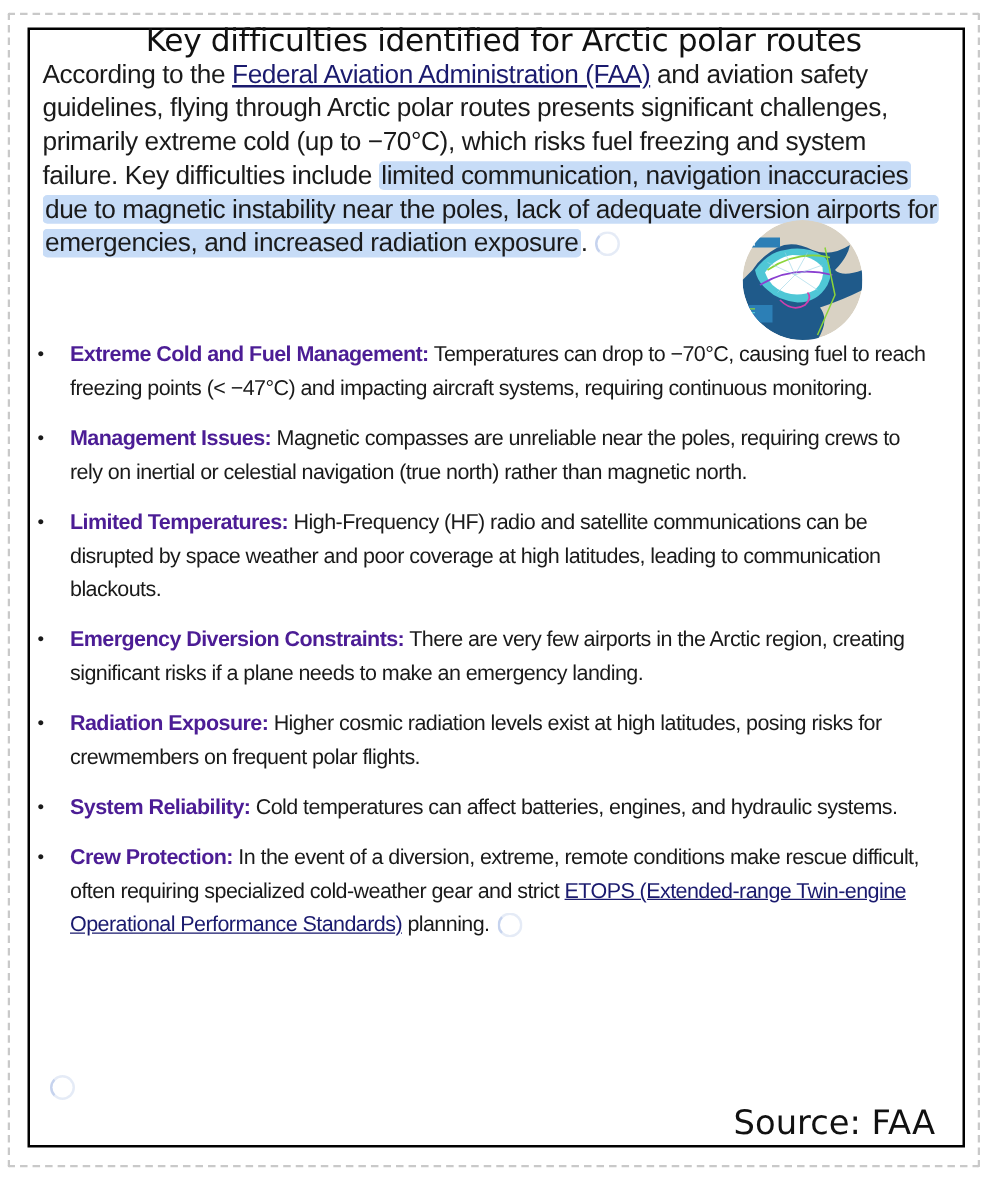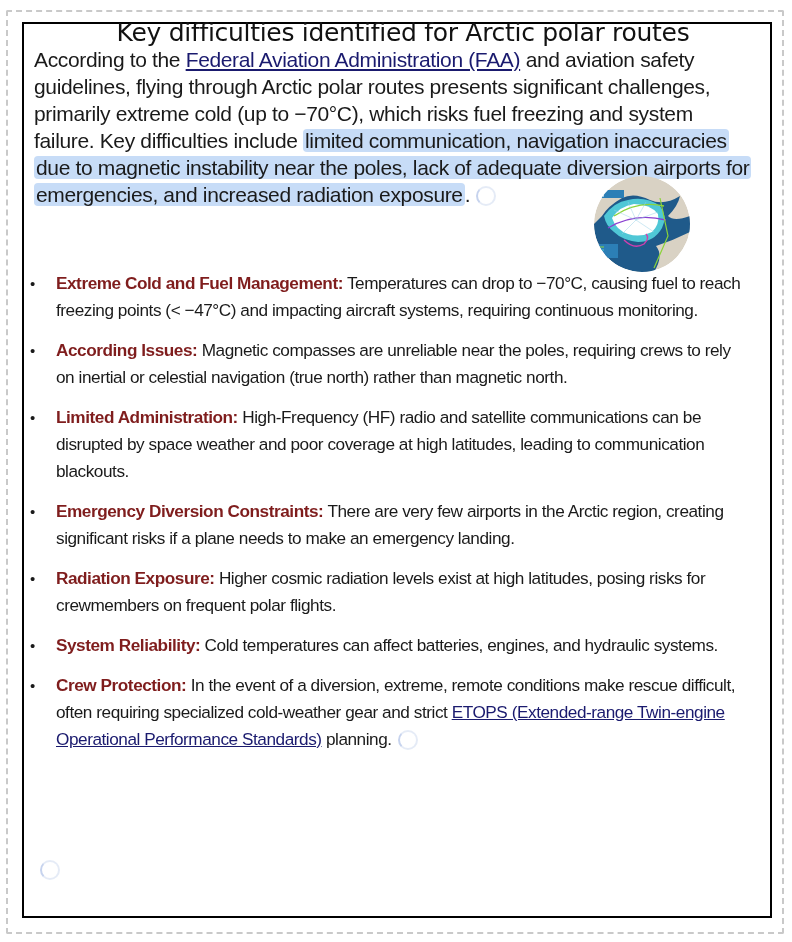--- a/index.html
+++ b/index.html
@@ -53,21 +53,21 @@
     list-style: none; margin: 0; padding: 0;
   }
   .list li {
     position: relative; padding-left: 22px;
     font-size: 17.2px; line-height: 27px; letter-spacing: -0.45px;
     margin-bottom: 13px;
   }
   .list li .bullet {
     position: absolute; left: -4px; top: 0; font-size: 15px;
   }
-  .list li b { font-weight: bold; color: #7f1d1d; }
+  .list li b { font-weight: bold; color: #4c1d95; }
   .list .link { color: #1a1a6e; text-decoration: underline; }
 
   .outro {
     position: absolute; left: 10px; top: 832px; width: 700px;
     font-size: 17.2px; line-height: 27px; letter-spacing: -0.45px;
   }
 
   .source {
     position: absolute; right: 22px; bottom: 2px;
     font-family: "DejaVu Sans", sans-serif; font-size: 27px; color: #111;
@@ -111,23 +111,24 @@
       <rect x="4" y="68" width="20" height="14" fill="#2c7fb6"></rect>
       <line x1="6" y1="71" x2="10" y2="71" stroke="#8bd43a" stroke-width="1"></line>
       <line x1="6" y1="74" x2="10" y2="74" stroke="#4fc7d6" stroke-width="1"></line>
       <line x1="6" y1="77" x2="10" y2="77" stroke="#8a3fd0" stroke-width="1"></line>
       <line x1="6" y1="80" x2="10" y2="80" stroke="#d03fae" stroke-width="1"></line>
     </svg>
   </div>
 
   <ul class="list txt">
     <li><span class="bullet">•</span><b>Extreme Cold and Fuel Management:</b><span> Temperatures can drop to −70°C, causing fuel to reach freezing points (&lt; −47°C) and impacting aircraft systems, requiring continuous monitoring.</span></li>
-    <li><span class="bullet">•</span><b>According Issues:</b><span> Magnetic compasses are unreliable near the poles, requiring crews to rely on inertial or celestial navigation (true north) rather than magnetic north.</span></li>
-    <li><span class="bullet">•</span><b>Limited Administration:</b><span> High-Frequency (HF) radio and satellite communications can be disrupted by space weather and poor coverage at high latitudes, leading to communication blackouts.</span></li>
+    <li><span class="bullet">•</span><b>Management Issues:</b><span> Magnetic compasses are unreliable near the poles, requiring crews to rely on inertial or celestial navigation (true north) rather than magnetic north.</span></li>
+    <li><span class="bullet">•</span><b>Limited Temperatures:</b><span> High-Frequency (HF) radio and satellite communications can be disrupted by space weather and poor coverage at high latitudes, leading to communication blackouts.</span></li>
     <li><span class="bullet">•</span><b>Emergency Diversion Constraints:</b><span> There are very few airports in the Arctic region, creating significant risks if a plane needs to make an emergency landing.</span></li>
     <li><span class="bullet">•</span><b>Radiation Exposure:</b><span> Higher cosmic radiation levels exist at high latitudes, posing risks for crewmembers on frequent polar flights.</span></li>
     <li><span class="bullet">•</span><b>System Reliability:</b><span> Cold temperatures can affect batteries, engines, and hydraulic systems.</span></li>
     <li><span class="bullet">•</span><b>Crew Protection:</b><span> In the event of a diversion, extreme, remote conditions make rescue difficult, often requiring specialized cold-weather gear and strict </span><a class="link">ETOPS (Extended-range Twin-engine Operational Performance Standards)</a><span> planning.</span><span class="loader"></span></li>
   </ul>
 
   <div class="outro txt"><span class="loader"></span></div>
 
+  <div class="source">Source: FAA</div>
 </div>
 
 </body></html>

